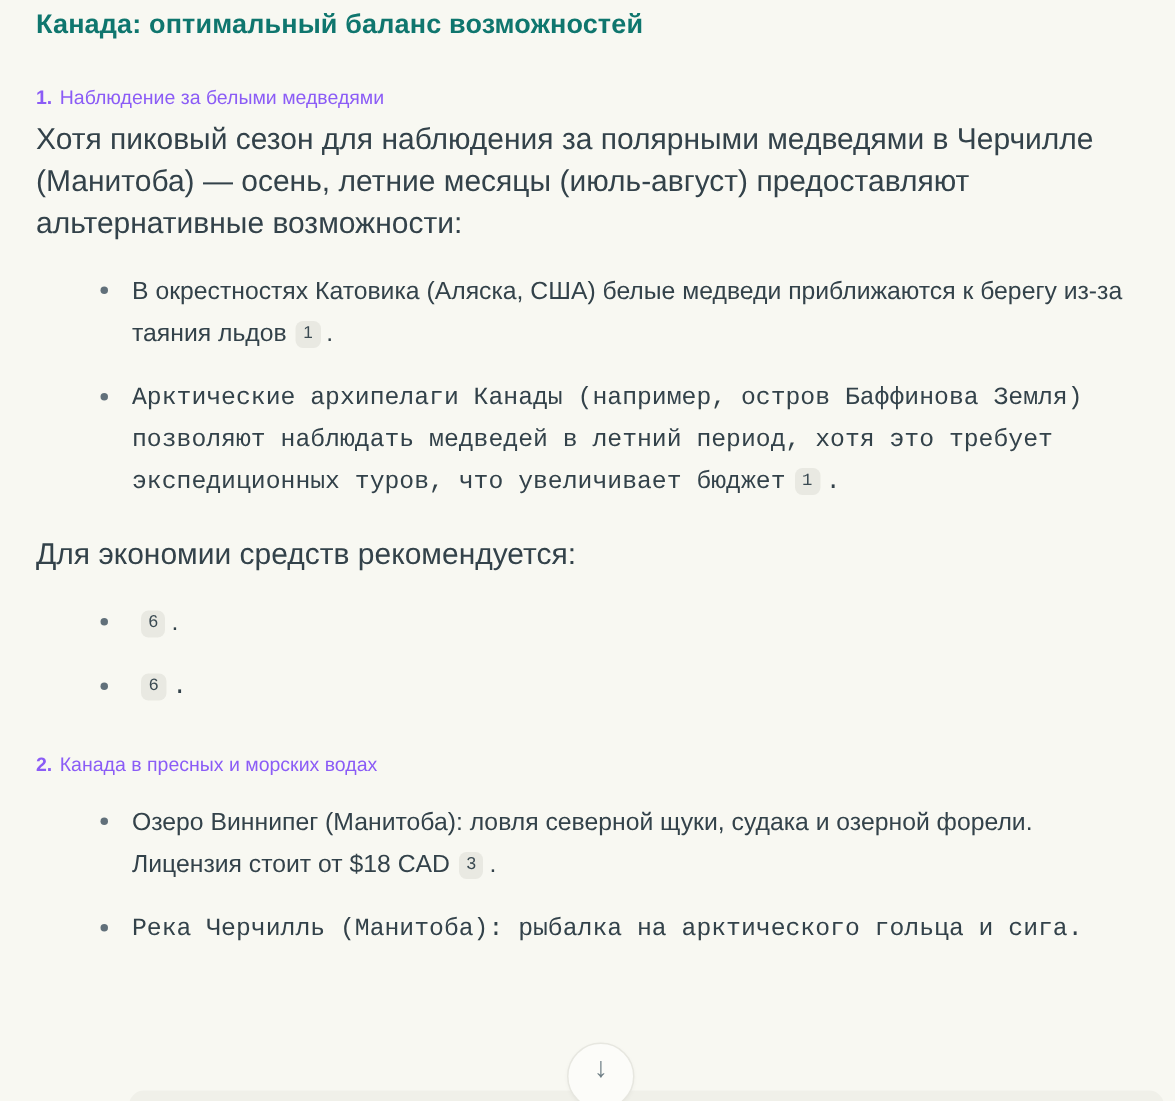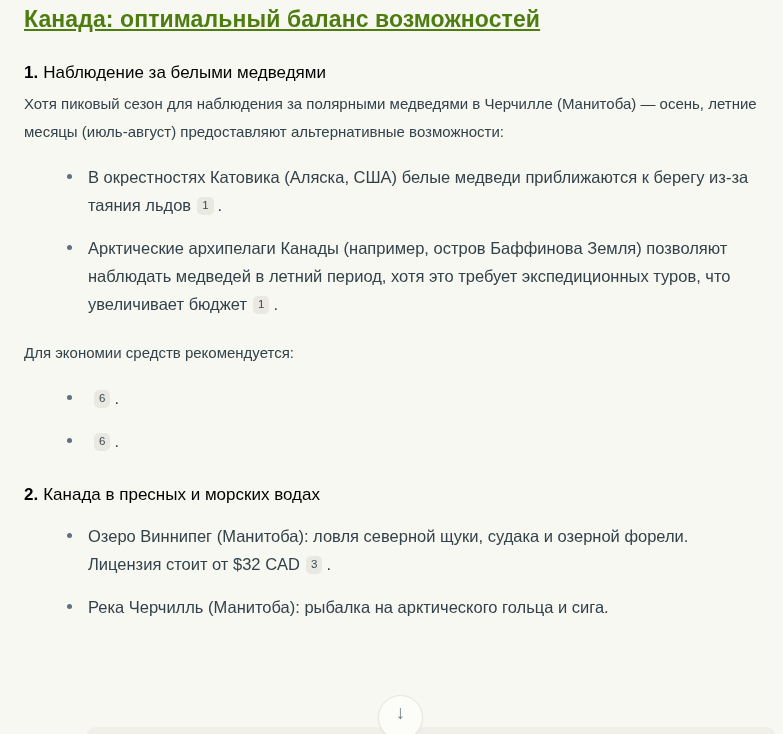--- a/index.html
+++ b/index.html
@@ -5,40 +5,40 @@
   html,body{margin:0;padding:0;}
   body{
     width:783px;height:734px;overflow:hidden;position:relative;
     background:#f8f8f2;
     color:#33424a;
     font-family:"Liberation Sans","DejaVu Sans",sans-serif;
     -webkit-font-smoothing:antialiased;
   }
   .content{padding:6px 24px 0 24px;}
   .page-title{
-    font-size:23px;font-weight:600;letter-spacing:.1px;
-    margin:0 0 6px 0;color:#4d7c0f;text-decoration:underline;
+    font-size:18px;font-weight:600;letter-spacing:.1px;
+    margin:0 0 6px 0;color:#0f766e;
   }
   section{display:block;}
   .sec-heading{
-    font-size:17px;margin:30px 0 4px 0;color:#000000;
+    font-size:13px;margin:30px 0 4px 0;color:#8b5cf6;
   }
   .sec-heading .num{font-weight:700;margin-right:5px;}
   .sec-heading .ht{font-weight:500;}
   p.para{
-    font-size:15px;line-height:28px;margin:7px 0 12px 0;
+    font-size:20px;line-height:28px;margin:7px 0 12px 0;
   }
   ul.blist{
     list-style:none;margin:17px 0 21px 0;padding:0;
   }
   ul.blist li{
     position:relative;padding-left:64px;
     font-size:16.5px;line-height:28px;
   }
-  ul.blist li + li{margin-top:15px;}
+  ul.blist li + li{margin-top:15px;font-family:Liberation Mono, monospace;}
   ul.blist li::before{
     content:"";position:absolute;left:43px;top:11px;
     width:5px;height:5px;border-radius:50%;background:#61707a;
   }
   .citation-badge{
     display:inline-flex;align-items:center;gap:2px;
     background:#e9e9e2;color:#3a4a52;
     font-size:11.5px;font-weight:500;line-height:1;
     padding:3px 5px;border-radius:5px;
     margin:0 4px 0 6px;vertical-align:2px;cursor:pointer;
@@ -84,21 +84,21 @@
               <span>6</span>
             </span><span class="suffix">.</span></li>
           <li><span class="citation-badge">
               <span>6</span>
             </span><span class="suffix">.</span></li>
         </ul>
       </section>
       <section>
         <h2 class="sec-heading"><span class="num">2.</span><span class="ht">Канада в пресных и морских водах</span></h2>
         <ul class="blist">
-          <li><span>Озеро Виннипег (Манитоба): ловля северной щуки, судака и озерной форели. Лицензия стоит от $32 CAD</span><span class="citation-badge">
+          <li><span>Озеро Виннипег (Манитоба): ловля северной щуки, судака и озерной форели. Лицензия стоит от $18 CAD</span><span class="citation-badge">
               <span>3</span>
             </span><span class="suffix">.</span></li>
           <li><span>Река Черчилль (Манитоба): рыбалка на арктического гольца и сига.</span></li>
         </ul>
       </section>
     </div>
 </div>
 
 <div class="bottom-sheet-edge"></div>
 

